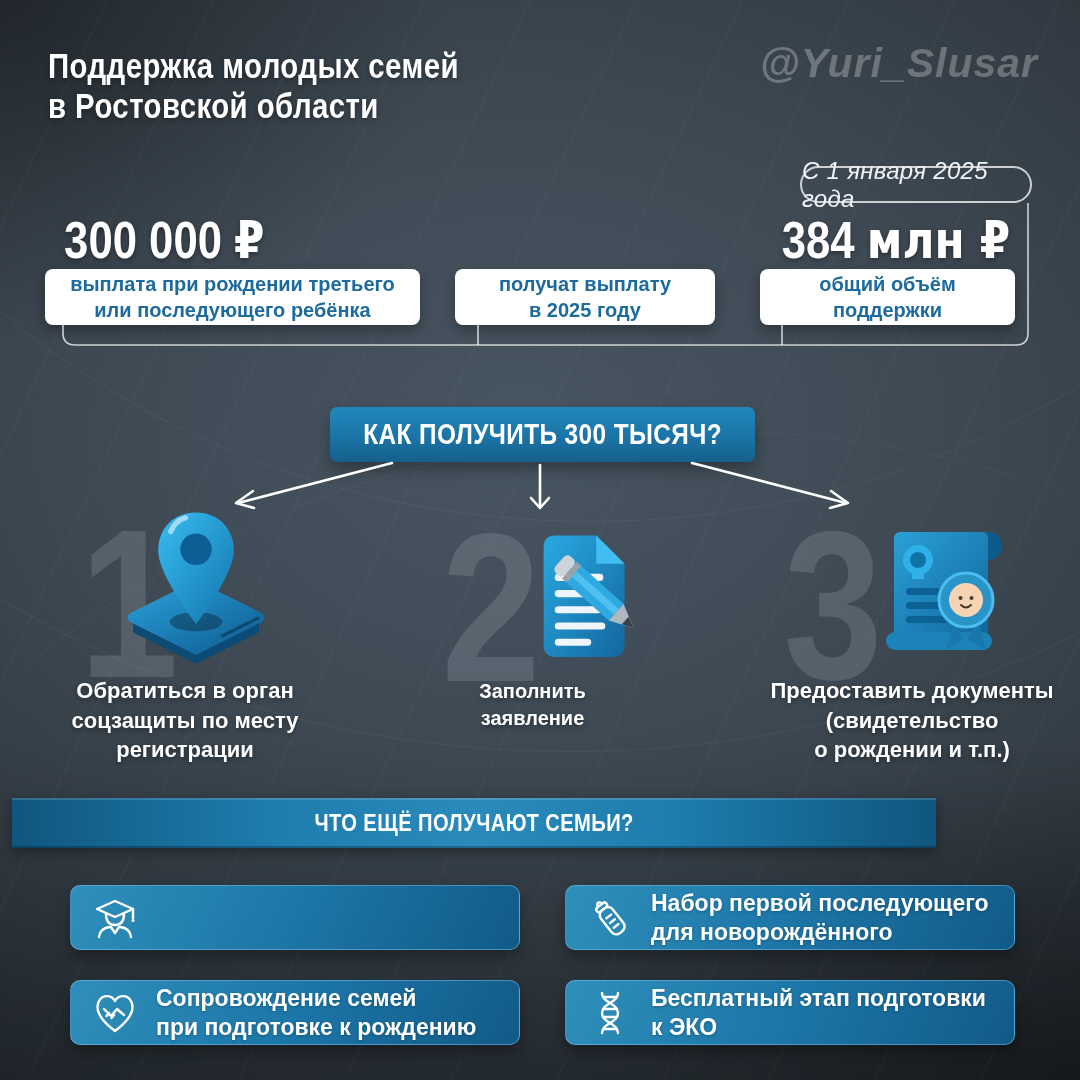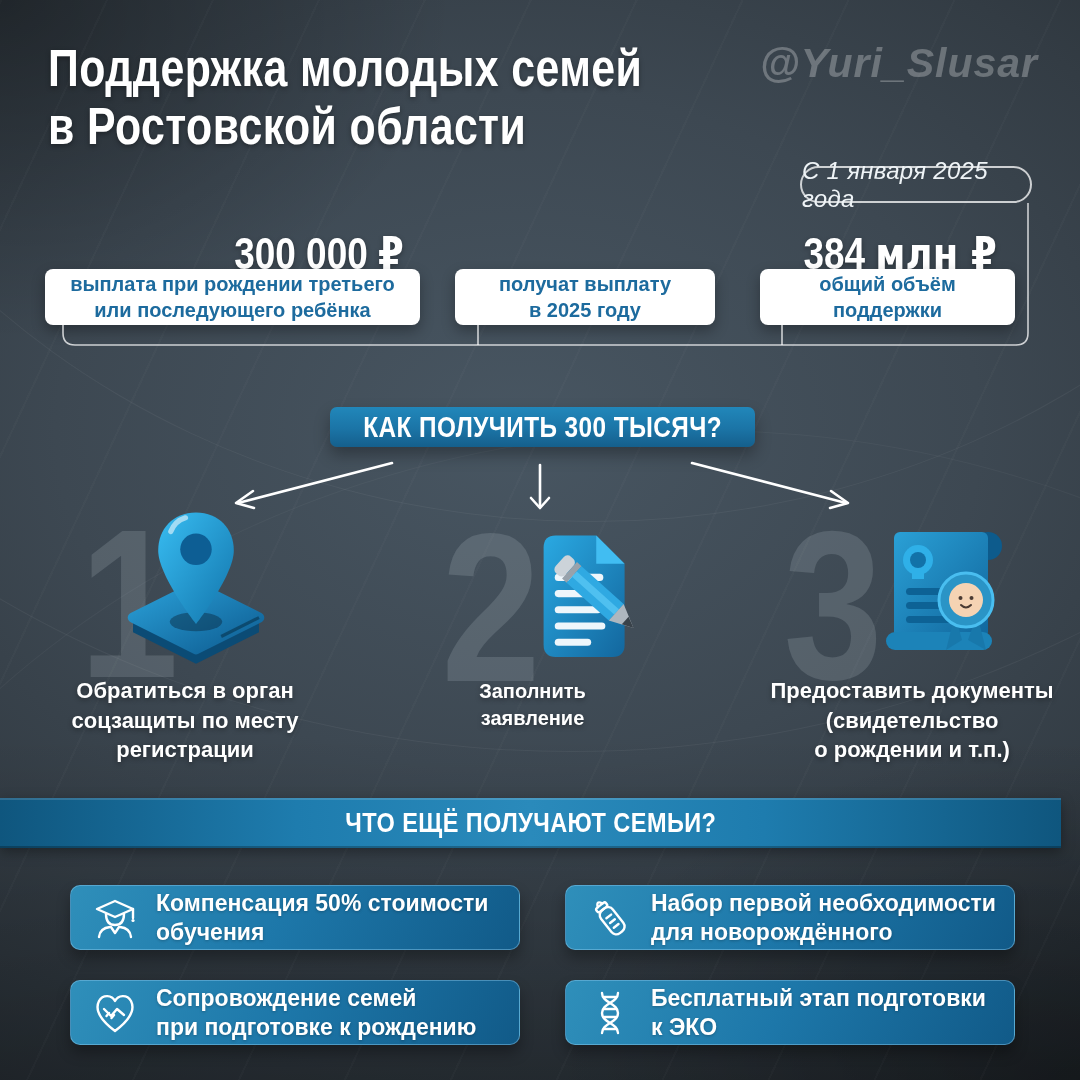--- a/index.html
+++ b/index.html
@@ -17,53 +17,53 @@
       linear-gradient(180deg, transparent 68%, rgba(0,0,0,0.22) 100%);}
   .stripes{position:absolute;inset:0;
     background:repeating-linear-gradient(115deg, rgba(255,255,255,0.020) 0 2px, transparent 2px 96px);}
   .arc{position:absolute;border:1.5px solid rgba(255,255,255,0.05);border-radius:50%;}
   .arc1{width:1700px;height:1500px;left:-260px;top:-980px;}
   .arc2{width:2100px;height:1900px;left:-480px;top:-1150px;}
   .arc3{width:2000px;height:1800px;left:-300px;top:430px;border-color:rgba(255,255,255,0.04);}
   .cond{display:inline-block;transform:scaleX(0.84);transform-origin:center;}
   .cond-l{display:inline-block;transform:scaleX(0.84);transform-origin:left;}
   
-  .title{left:48px;top:40px;font-size:51px;font-weight:bold;line-height:1.13;
+  .title{left:48px;top:46px;font-size:35px;font-weight:bold;line-height:1.13;
     white-space:pre-line;letter-spacing:0.5px;text-shadow:0 2px 6px rgba(0,0,0,0.35);}
   .watermark{right:42px;top:40px;font-size:41px;font-weight:bold;font-style:italic;
     color:rgba(255,255,255,0.27);letter-spacing:1px;}
   .badge{left:800px;top:166px;width:232px;height:37px;border:2px solid rgba(255,255,255,0.75);
     border-radius:20px;box-sizing:border-box;display:flex;align-items:center;justify-content:center;
     font-size:24px;font-style:italic;color:#eef3f6;letter-spacing:0.3px;}
   
-  .stat-num{top:228px;font-weight:bold;font-size:44px;text-align:right;white-space:nowrap;
+  .stat-num{top:210px;font-weight:bold;font-size:52px;text-align:left;white-space:nowrap;
     text-shadow:0 2px 6px rgba(0,0,0,0.35);}
   .stat-num .unit{font-family:"DejaVu Sans","Liberation Sans",sans-serif;}
   .stat-card{top:269px;background:#fff;border-radius:8px;box-shadow:0 6px 14px rgba(0,0,0,0.30);
     display:flex;align-items:center;justify-content:center;text-align:center;
     font-size:20px;font-weight:bold;color:#1d6b9e;line-height:1.32;white-space:pre-line;}
   .s1{left:45px;width:375px;}  .s2{left:455px;width:260px;}  .s3{left:760px;width:255px;}
   .stat-card{height:56px;}
   
-  .howto{left:330px;top:407px;width:425px;height:40px;border-radius:7px;
+  .howto{left:330px;top:407px;width:425px;height:55px;border-radius:7px;
     background:linear-gradient(180deg,#2187ba 0%,#1b74a6 55%,#155f8c 100%);
     box-shadow:0 8px 16px rgba(0,0,0,0.30);
     display:flex;align-items:center;justify-content:center;
     font-size:29px;font-weight:bold;letter-spacing:0.5px;white-space:nowrap;}
   
   .ghost{font-size:212px;font-weight:bold;line-height:1;color:rgba(212,224,233,0.16);}
   .caption{font-size:22px;font-weight:bold;text-align:center;line-height:1.35;
     white-space:pre-line;text-shadow:0 2px 5px rgba(0,0,0,0.35);}
   .cap2{font-size:20px;}
   
-  .benefits-banner{left:0;top:798px;width:1061px;height:50px;
+  .benefits-banner{left:12px;top:798px;width:924px;height:50px;
     background:linear-gradient(90deg,#0f567e 0%,#1e7cae 28%,#2a8abb 50%,#1e7cae 72%,#0f567e 100%);
     box-shadow:inset 0 2px 0 rgba(255,255,255,0.14), inset 0 -2px 0 rgba(0,0,0,0.25), 0 4px 12px rgba(0,0,0,0.35);
     display:flex;align-items:center;justify-content:center;
-    font-size:28px;font-weight:bold;letter-spacing:0.5px;white-space:nowrap;}
+    font-size:24px;font-weight:bold;letter-spacing:0.5px;white-space:nowrap;}
   .bcard{width:450px;height:65px;border-radius:10px;box-sizing:border-box;
     background:linear-gradient(118deg,#2f8fba 0%,#1d77a9 48%,#115a88 100%);
     border:1px solid rgba(140,205,240,0.45);box-shadow:0 8px 14px rgba(0,0,0,0.30);
     display:flex;align-items:center;gap:17px;padding-left:20px;}
   .bc1{left:70px;top:885px;} .bc2{left:565px;top:885px;} .bc3{left:70px;top:980px;} .bc4{left:565px;top:980px;}
   .bcard .txt{font-size:23px;font-weight:bold;line-height:1.24;white-space:pre-line;
     text-shadow:0 1px 3px rgba(0,0,0,0.25);}
   .bicon{flex:0 0 48px;height:48px;}
   svg{display:block;}
 </style>
@@ -204,34 +204,32 @@
 
   <div class="abs bcard bc1">
     <svg class="bicon" viewBox="0 0 48 48" fill="none" stroke="#ffffff" stroke-width="2.4" stroke-linecap="round" stroke-linejoin="round">
       <path d="M6,15 L24,7 L42,15 L24,23 Z"></path>
       <path d="M42,15 L42,24"></path>
         <circle cx="42" cy="26.5" r="1.6" fill="#fff" stroke="none"></circle>
       <path d="M15,20 Q15,31 24,31 Q33,31 33,20"></path>
       <path d="M8,43 Q9,34 19,33 M29,33 Q39,34 40,43"></path>
       <path d="M20,33 L24,39 L28,33"></path>
     </svg>
-    <div class="txt">Компенсация 50% стоимости
-обучения</div>
   </div>
 
   <div class="abs bcard bc2">
     <svg class="bicon" viewBox="0 0 48 48" fill="none" stroke="#ffffff" stroke-width="2.4" stroke-linecap="round" stroke-linejoin="round">
       <g transform="rotate(-38 24 24)">
         <path d="M21,8 Q24,1 27,8"></path>
         <rect x="18" y="8" width="12" height="5" rx="2"></rect>
         <rect x="16.5" y="13" width="15" height="29" rx="6"></rect>
         <path d="M21,22 H27 M21,28 H27 M21,34 H27"></path>
       </g>
     </svg>
-    <div class="txt">Набор первой необходимости
+    <div class="txt">Набор первой последующего
 для новорождённого</div>
   </div>
 
   <div class="abs bcard bc4">
     <svg class="bicon" viewBox="0 0 48 48" fill="none" stroke="#ffffff" stroke-width="2.4" stroke-linecap="round" stroke-linejoin="round">
       <path d="M16,4 C16,14 32,14 32,24 C32,34 16,34 16,44"></path>
       <path d="M32,4 C32,14 16,14 16,24 C16,34 32,34 32,44"></path>
       <path d="M18,8 H30 M18,20 H30 M18,28 H30 M18,40 H30"></path>
     </svg>
     <div class="txt">Бесплатный этап подготовки

